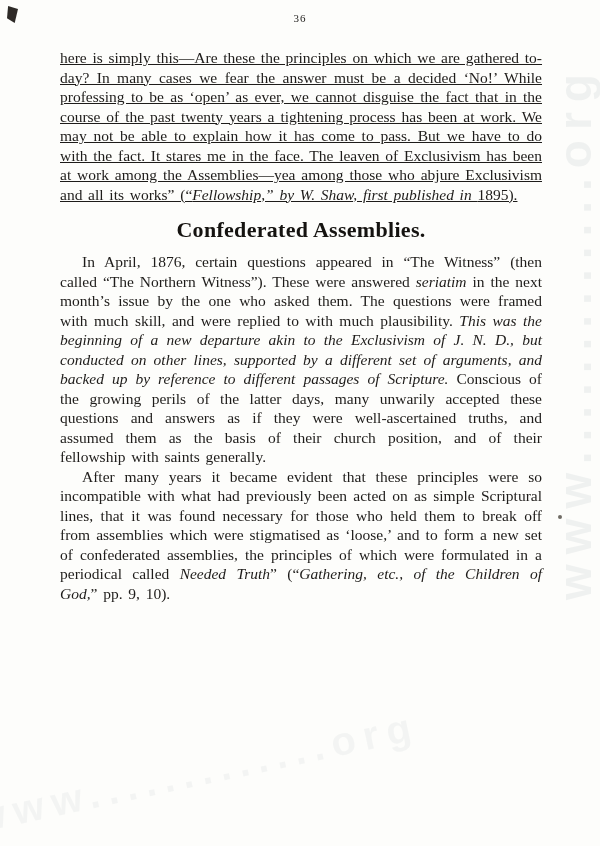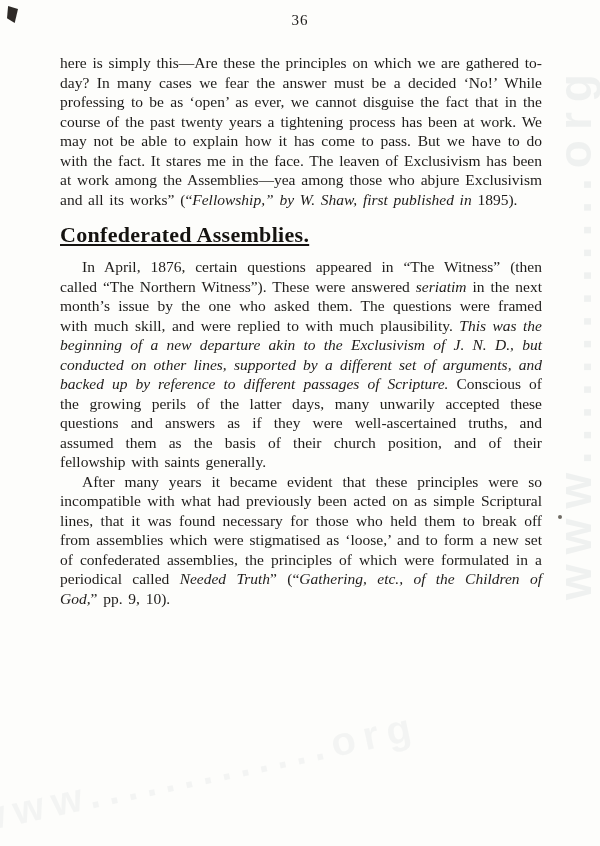--- a/index.html
+++ b/index.html
@@ -9,47 +9,46 @@
     margin:0 auto;
     background:#fdfdfb;
     overflow:hidden;
     font-family:"Liberation Serif","DejaVu Serif",serif;
     color:#1e1c1a;
     box-sizing:border-box;
     padding-top:12px;
   }
   .pagenum{
     text-align:center;
-    font-size:15px;
+    font-size:11px;
     letter-spacing:1px;
     margin:0 0 24px 0;
   }
   .textblock{
     padding:0 58px 0 60px;
     position:relative;
     z-index:2;
   }
   .textblock p{
     margin:0;
     font-size:15.5px;
     line-height:19.5px;
     text-align:justify;
     text-indent:22px;
     word-spacing:0.12em;
   }
-  .textblock p.noindent{text-indent:0;}
+  .textblock p.noindent{text-indent:0;text-decoration:underline;}
   .textblock em{font-style:italic;}
   h2.sechead{
     margin:13px 0 9px 0;
-    text-align:left;
+    text-align:center;
     font-size:22px;
     font-weight:bold;
     letter-spacing:0.3px;
     color:#151310;
-    text-decoration:underline;
   }
   .watermark{
     position:absolute;
     font-family:"Liberation Sans","DejaVu Sans",sans-serif;
     font-weight:bold;
     white-space:nowrap;
     color:#7d8d95;
     pointer-events:none;
     z-index:1;
   }

